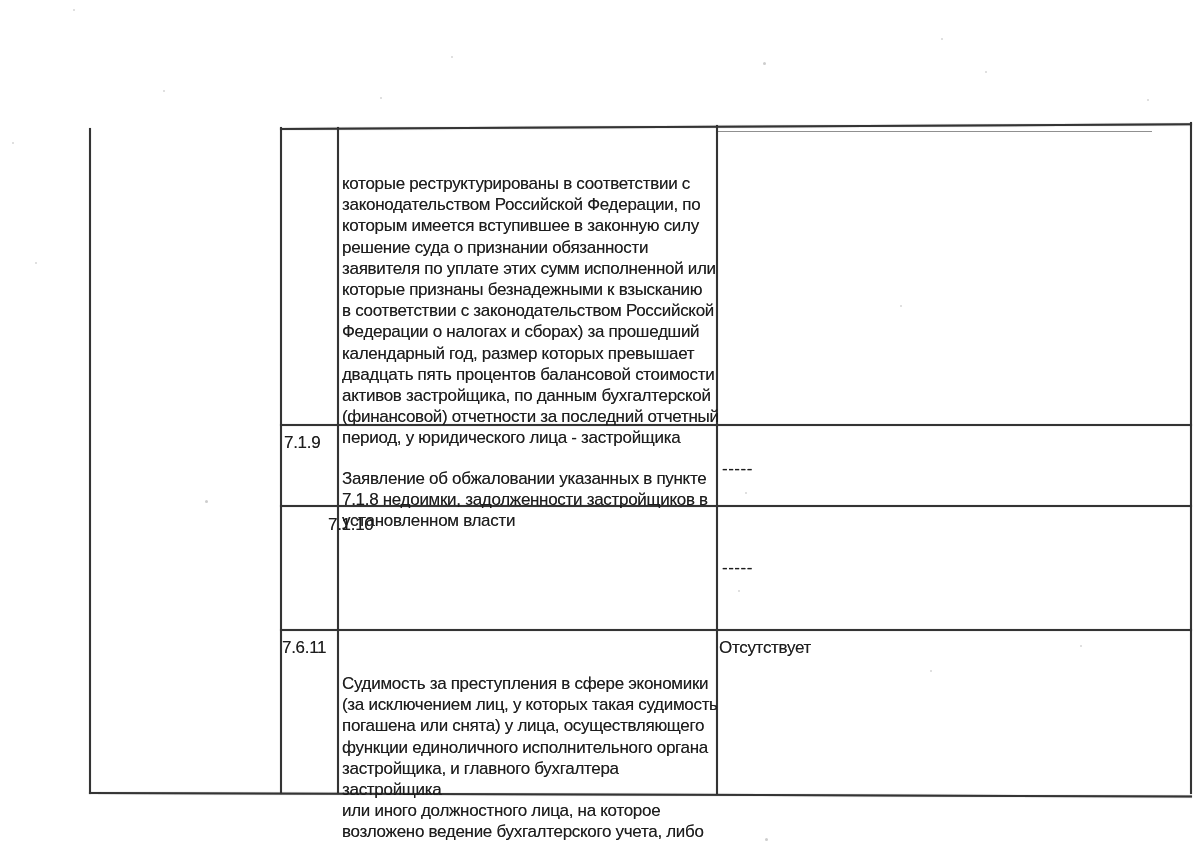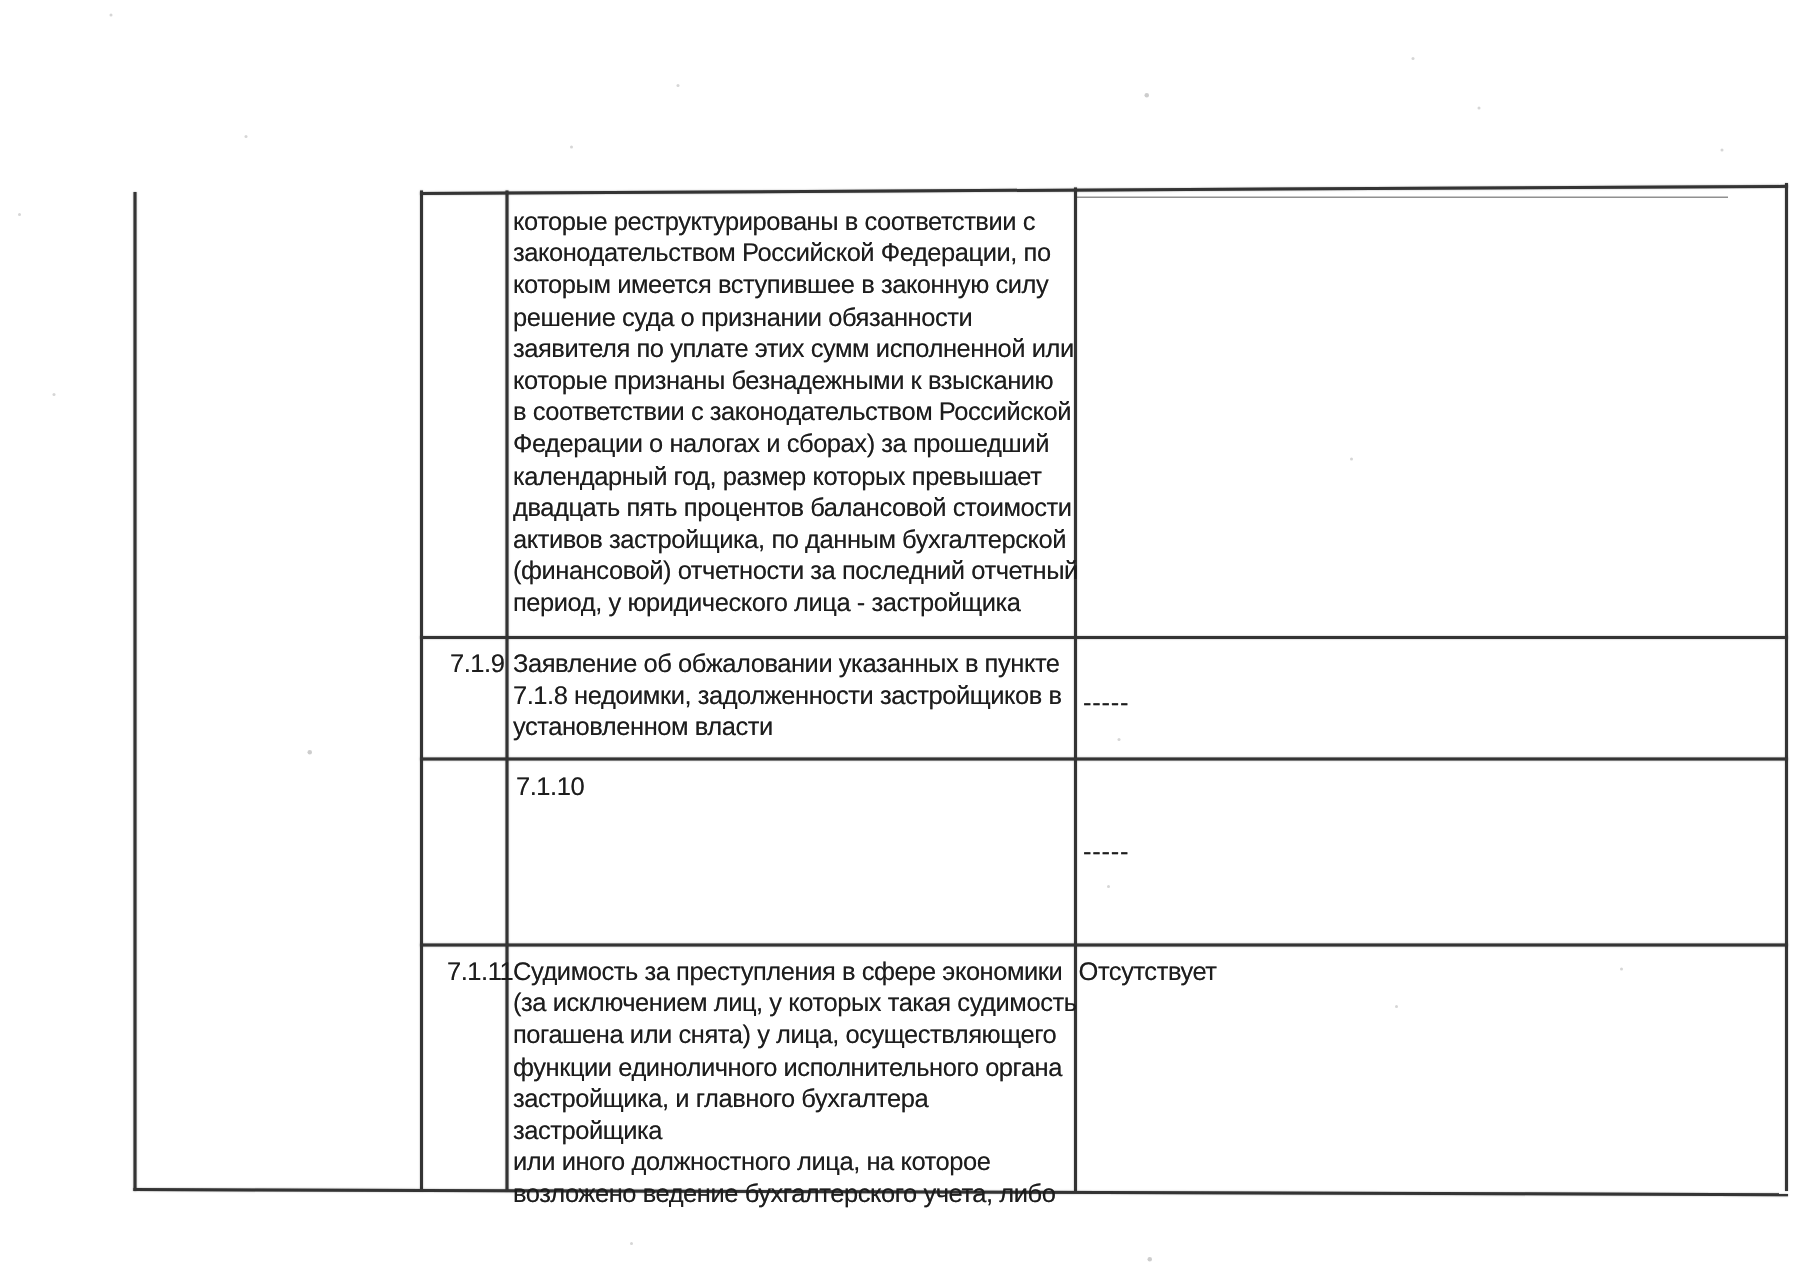--- a/index.html
+++ b/index.html
@@ -28,22 +28,22 @@
   
   .cell{
     position:absolute;
     font-size:17px;
     line-height:21.2px;
     letter-spacing:-0.3px;
     color:#1d1d1d;
     white-space:pre-line;
     text-shadow:0 0 0.4px rgba(10,10,10,.55);
   }
-  .num{width:54px;margin-left:16px;}
-  .txt{width:380px;}
+  .num{width:54px;}
+  .txt{width:380px;margin-top:36px;}
   .val{width:460px;}
   .dashes{letter-spacing:0.5px;}
   
   .speck{
     position:absolute;
     width:3px;height:3px;
     border-radius:50%;
     background:#5a5a5a;
     opacity:.3;
   }
@@ -83,21 +83,21 @@
 
   <div class="cell num" style="left:284px;top:432px;">7.1.9</div>
   <div class="cell txt" style="left:342px;top:432px;">Заявление об обжаловании указанных в пункте
 7.1.8 недоимки, задолженности застройщиков в
 установленном власти</div>
   <div class="cell val dashes" style="left:722px;top:458px;">-----</div>
 
   <div class="cell num" style="left:283px;top:514px;padding-left:45px;">7.1.10</div>
   <div class="cell val dashes" style="left:722px;top:557px;">-----</div>
 
-  <div class="cell num" style="left:282px;top:637px;">7.1.11</div>
+  <div class="cell num" style="left:282px;top:637px;">7.6.11</div>
   <div class="cell val" style="left:719px;top:637px;">Отсутствует</div>
   <div class="cell txt" style="left:342px;top:637px;">Судимость за преступления в сфере экономики
 (за исключением лиц, у которых такая судимость
 погашена или снята) у лица, осуществляющего
 функции единоличного исполнительного органа
 застройщика, и главного бухгалтера застройщика
 или иного должностного лица, на которое
 возложено ведение бухгалтерского учета, либо</div>
 
   <div class="speck s2" style="left:73px;top:9px;"></div>

